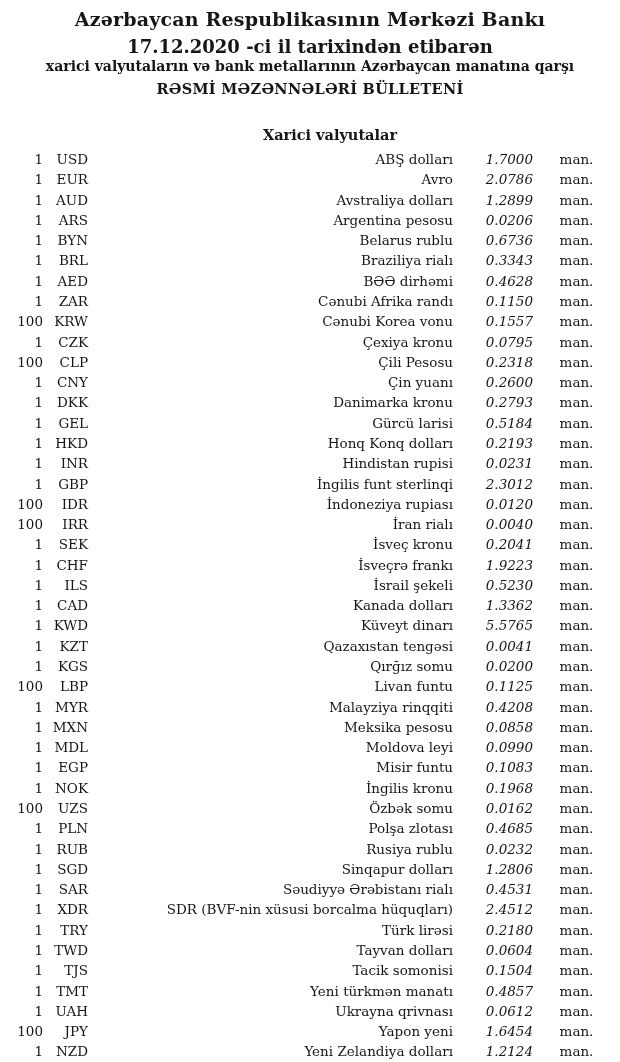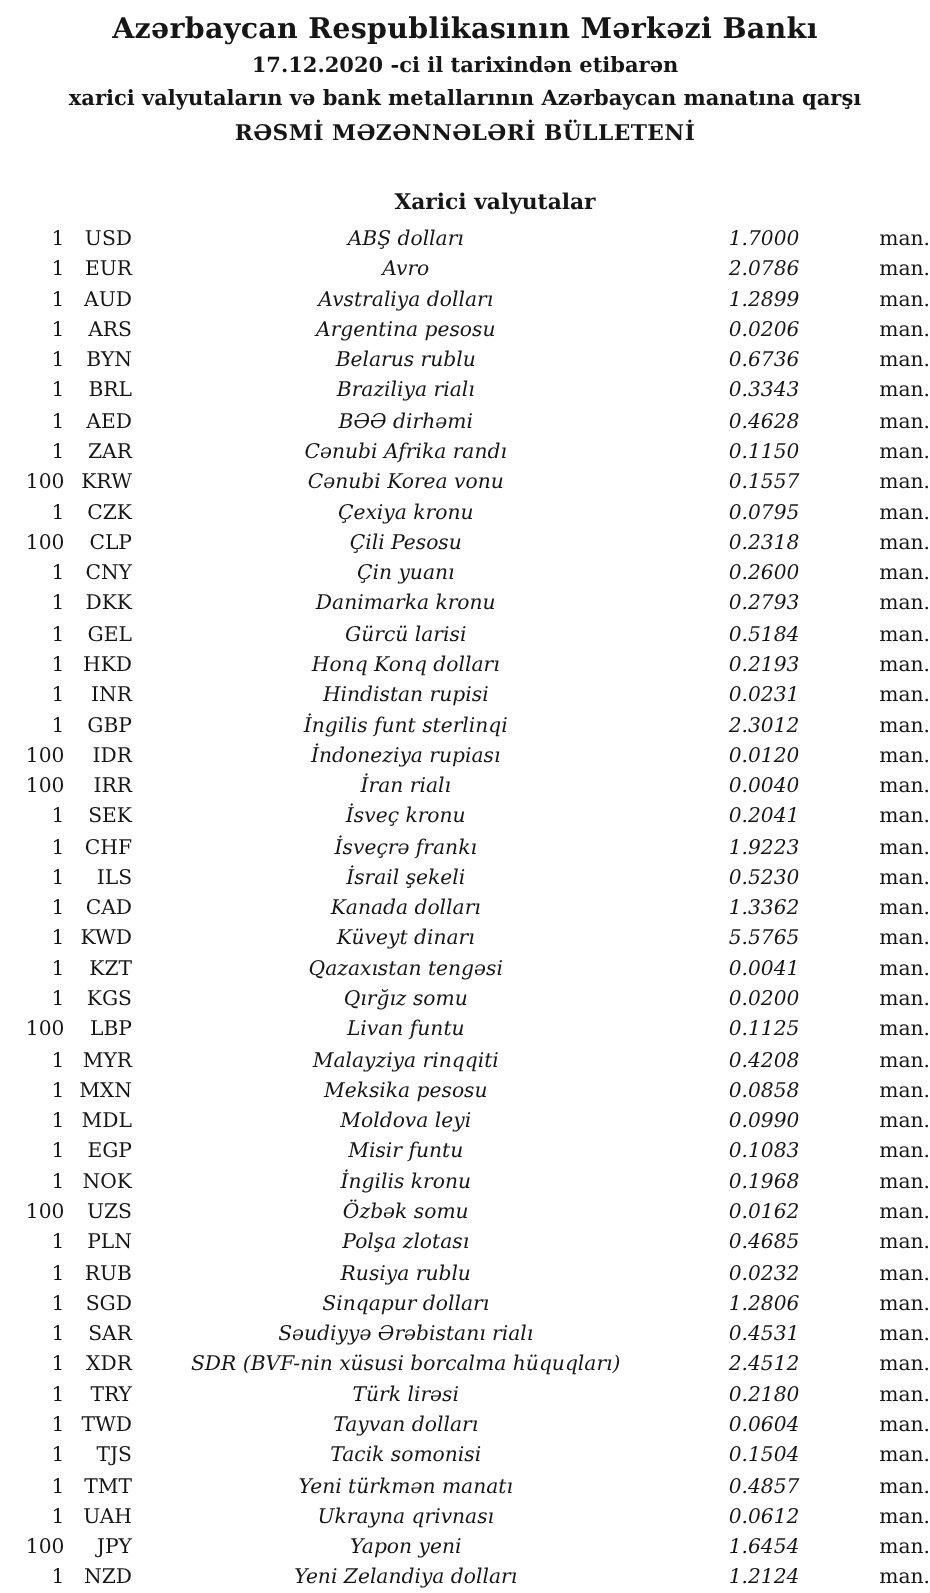--- a/index.html
+++ b/index.html
@@ -24,21 +24,21 @@
     font-weight: bold;
     white-space: nowrap;
   }
   .bank-title {
     top: 8px;
     font-size: 19px;
     letter-spacing: 0.2px;
   }
   .date-line {
     top: 36px;
-    font-size: 14px;
+    font-size: 18px;
   }
   .scope-line {
     top: 58px;
     font-size: 14px;
   }
   .bulletin-line {
     top: 80px;
     font-size: 14.5px;
     letter-spacing: 0.3px;
   }
@@ -59,23 +59,23 @@
     padding: 0;
     font-size: 13.5px;
     line-height: 20.28px;
     height: 20.28px;
     white-space: nowrap;
     vertical-align: baseline;
     color: #161616;
   }
   td.qty  { text-align: right; }
   td.code { text-align: right; font-size: 13.8px; }
-  td.name { text-align: center; padding-left: 7px; font-style: italic; }
+  td.name { text-align: right; padding-left: 7px; }
   td.rate { text-align: right; font-weight: normal; font-style: italic; }
-  td.man  { text-align: right; padding-left: 15px; }
+  td.man  { text-align: center; padding-left: 15px; }
 </style>
 </head>
 <body>
 
 <div class="page">
   <div class="center-line bank-title">Azərbaycan Respublikasının Mərkəzi Bankı</div>
   <div class="center-line date-line">17.12.2020 -ci il tarixindən etibarən</div>
   <div class="center-line bulletin-line">RƏSMİ MƏZƏNNƏLƏRİ BÜLLETENİ</div>
   <div class="center-line scope-line">xarici valyutaların və bank metallarının Azərbaycan manatına qarşı</div>
   <div class="center-line section-title">Xarici valyutalar</div>

